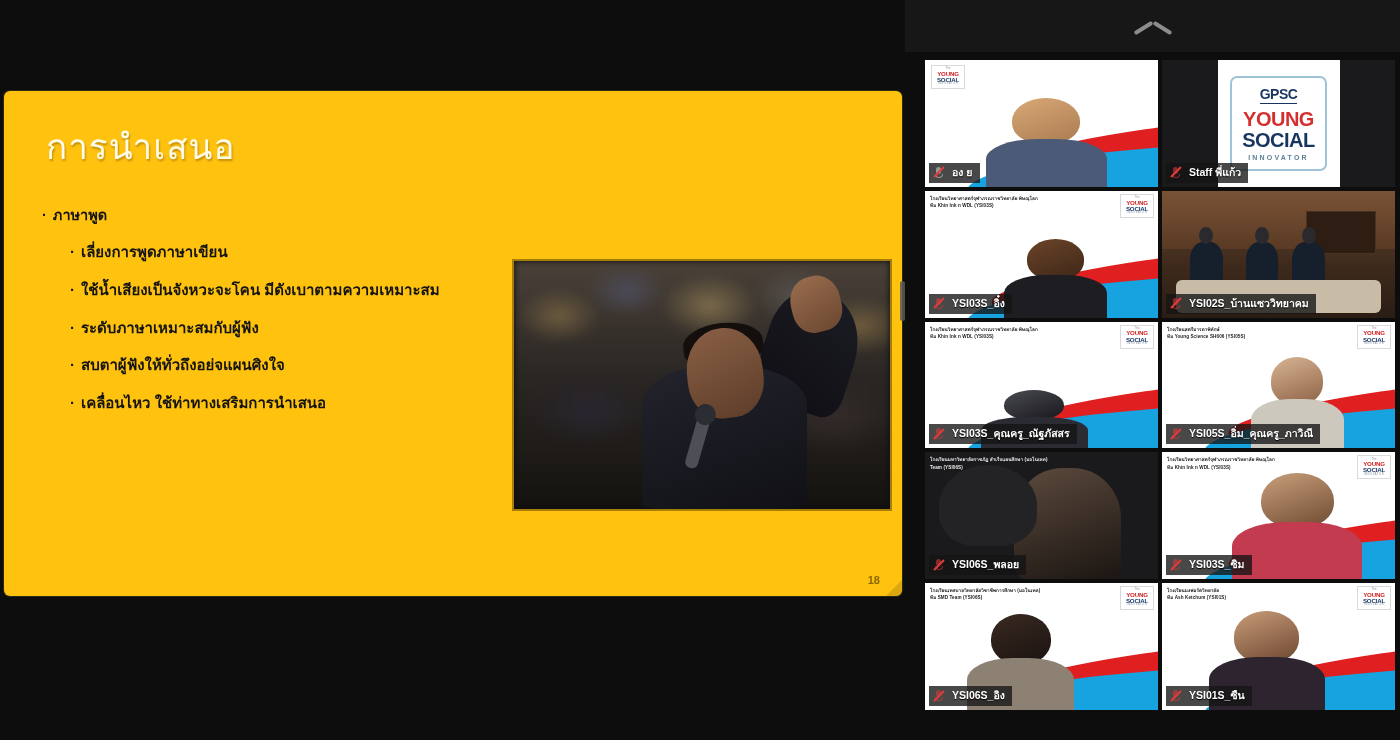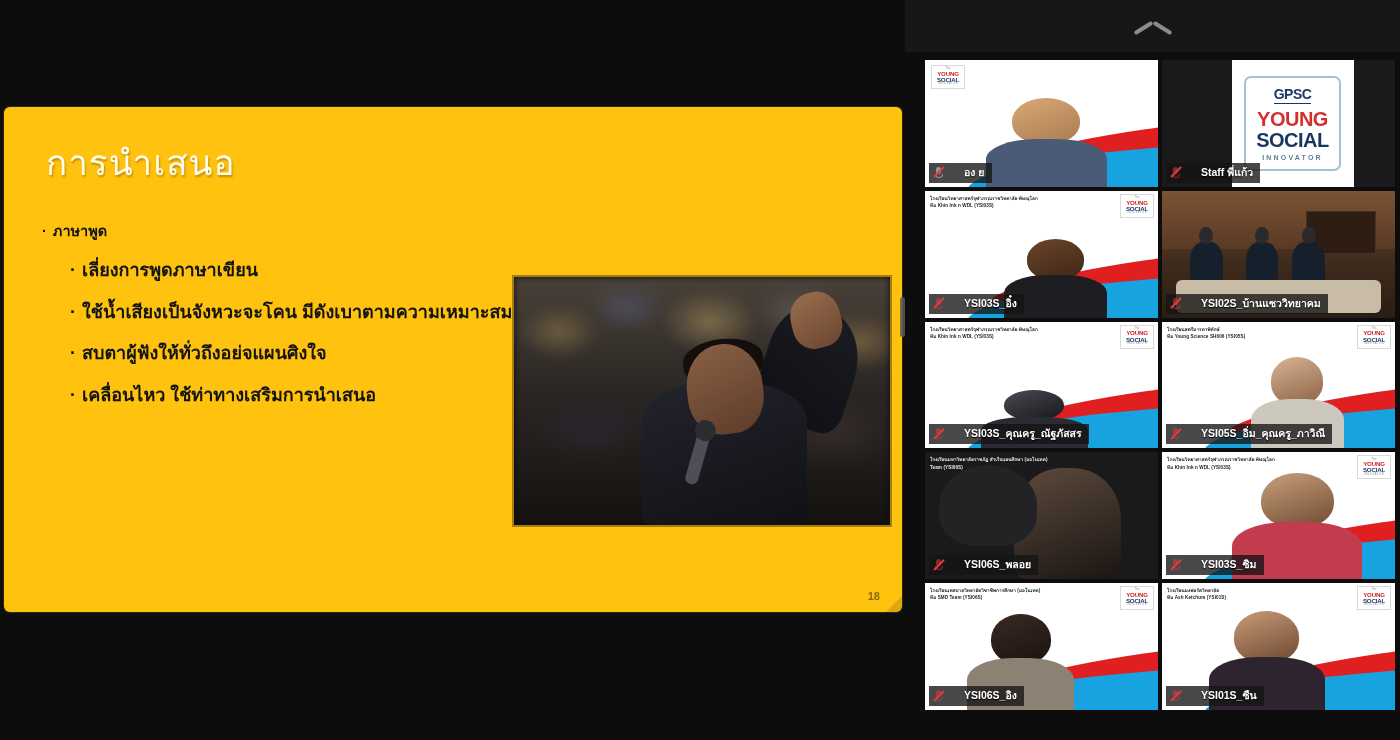--- a/index.html
+++ b/index.html
@@ -19,40 +19,40 @@
   }
   .chev { width: 40px; height: 22px; position: relative; opacity: .72; }
   .chev:before, .chev:after {
     content: ""; position: absolute; top: 11px; width: 21px; height: 4px;
     background: #b9b9b9; border-radius: 3px;
   }
   .chev:before { left: 0px; transform: rotate(-32deg); }
   .chev:after  { right: 0px; transform: rotate(32deg); }
 
   
-  .stage { position: absolute; left: 0; top: 52px; width: 905px; height: 688px; background: #0d0d0d; }
+  .stage { position: absolute; left: 0; top: 36px; width: 905px; height: 688px; background: #0d0d0d; }
   .slide {
     position: absolute; left: 4px; top: 55px; width: 898px; height: 505px;
     background: #FFC20E; border-radius: 6px;
     box-shadow: 0 0 0 1px #2a2a10;
     overflow: hidden;
   }
   .slide-title {
     position: absolute; left: 42px; top: 28px;
     font-size: 35px; font-weight: 400; letter-spacing: 1px;
     color: #fffbe9; text-shadow: 1px 2px 2px rgba(120,80,0,.45);
   }
   .bullets { position: absolute; left: 38px; top: 115px; width: 560px; }
   .b1 {
     color: #141414; font-weight: 700; font-size: 14.5px;
     margin-bottom: 19px; line-height: 1.25;
   }
   .b1.wide { width: 540px; }
   .b2 {
-    color: #141414; font-weight: 700; font-size: 18px;
+    color: #141414; font-weight: 700; font-size: 15px;
     margin: 0 0 19px 28px; line-height: 1.25;
   }
   .dot { margin-right: 6px; }
   .photo {
     position: absolute; right: 12px; top: 170px; width: 376px; height: 248px;
     background: #0b0b10; overflow: hidden;
     box-shadow: 0 0 0 2px rgba(0,0,0,.35);
   }
   
   .ph-bg {
@@ -156,21 +156,21 @@
   }
   .ysi-badge .t1 { font-size: 2.6px; color: #888; letter-spacing: .2px; }
   .ysi-badge .t2 { font-size: 6.2px; color: #d32020; font-weight: 700; letter-spacing: -.2px; }
   .ysi-badge .t3 { font-size: 6.2px; color: #1c3a68; font-weight: 700; letter-spacing: -.2px; }
   .ysi-badge .t4 { font-size: 2.6px; color: #7a8a99; letter-spacing: .6px; }
 
   
   .logo-card {
     position: absolute; left: 50%; top: 0; transform: translateX(-50%);
     width: 122px; height: 100%; background: #fff;
-    display: flex; align-items: center; justify-content: center; margin-left: 14px;
+    display: flex; align-items: center; justify-content: center;
   }
   .logo-inner { text-align: center; line-height: 1; }
   .logo-inner .g1 {
     font-size: 14px; font-weight: 700; color: #17355f; letter-spacing: -.5px;
     border-bottom: 1.5px solid #17355f; padding-bottom: 2px; display: inline-block;
   }
   .logo-inner .g2 { font-size: 20px; font-weight: 700; color: #d42f2f; letter-spacing: -.5px; margin-top: 5px; }
   .logo-inner .g3 { font-size: 20px; font-weight: 700; color: #17355f; letter-spacing: -.5px; margin-top: 1px; }
   .logo-inner .g4 { font-size: 7px; font-weight: 700; color: #5e7f96; letter-spacing: 2.2px; margin-top: 4px; }
   .logo-frame {
@@ -186,21 +186,21 @@
   .room .p:after { content:""; position:absolute; left:28%; top:-34%; width:44%; height:40%; background:#2a2a2e; border-radius:50%; }
   .room .laptop { position: absolute; left: 32%; bottom: 14%; width: 22%; height: 16%; background: #14161a; border-radius: 2px; }
 
   
   .person { position: absolute; left: 30%; bottom: 0; width: 46%; height: 64%; }
   .person .hd { position: absolute; left: 22%; top: 0; width: 56%; height: 52%; border-radius: 50% 50% 45% 45%; }
   .person .bod { position: absolute; left: 0; bottom: 0; width: 100%; height: 54%; border-radius: 42% 42% 0 0; }
 
   .namebar {
     position: absolute; left: 4px; bottom: 4px;
-    display: flex; align-items: center; gap: 20px;
+    display: flex; align-items: center; gap: 8px;
     background: rgba(20,20,20,.78); padding: 1px 7px 2px 4px;
     max-width: 94%;
   }
   .namebar .nm {
     color: #fff; font-size: 10.5px; font-weight: 700; white-space: nowrap;
     text-shadow: 0 1px 1px #000;
   }
   .mic {
     width: 11px; height: 13px; position: relative; flex: 0 0 auto;
   }
@@ -231,20 +231,21 @@
   </div>
 
   <div class="stage">
     <div class="slide">
       <div class="slide-title">การนำเสนอ</div>
 
       <div class="bullets">
         <div class="b1"><span class="dot">·</span><span>ภาษาพูด</span></div>
         <div class="b2"><span class="dot">·</span><span>เลี่ยงการพูดภาษาเขียน</span></div>
         <div class="b2"><span class="dot">·</span><span>ใช้น้ำเสียงเป็นจังหวะจะโคน มีดังเบาตามความเหมาะสม</span></div>
+        <div class="b2"><span class="dot">·</span><span>ระดับภาษาเหมาะสมกับผู้ฟัง</span></div>
         <div class="b2"><span class="dot">·</span><span>สบตาผู้ฟังให้ทั่วถึงอย่จแผนศิงใจ</span></div>
         <div class="b2"><span class="dot">·</span><span>เคลื่อนไหว ใช้ท่าทางเสริมการนำเสนอ</span></div>
       </div>
 
       <div class="photo">
         <div class="ph-bg"></div>
         <div class="ph-arm"></div>
         <div class="ph-hand"></div>
         <div class="ph-body"></div>
         <div class="ph-hair"></div>

